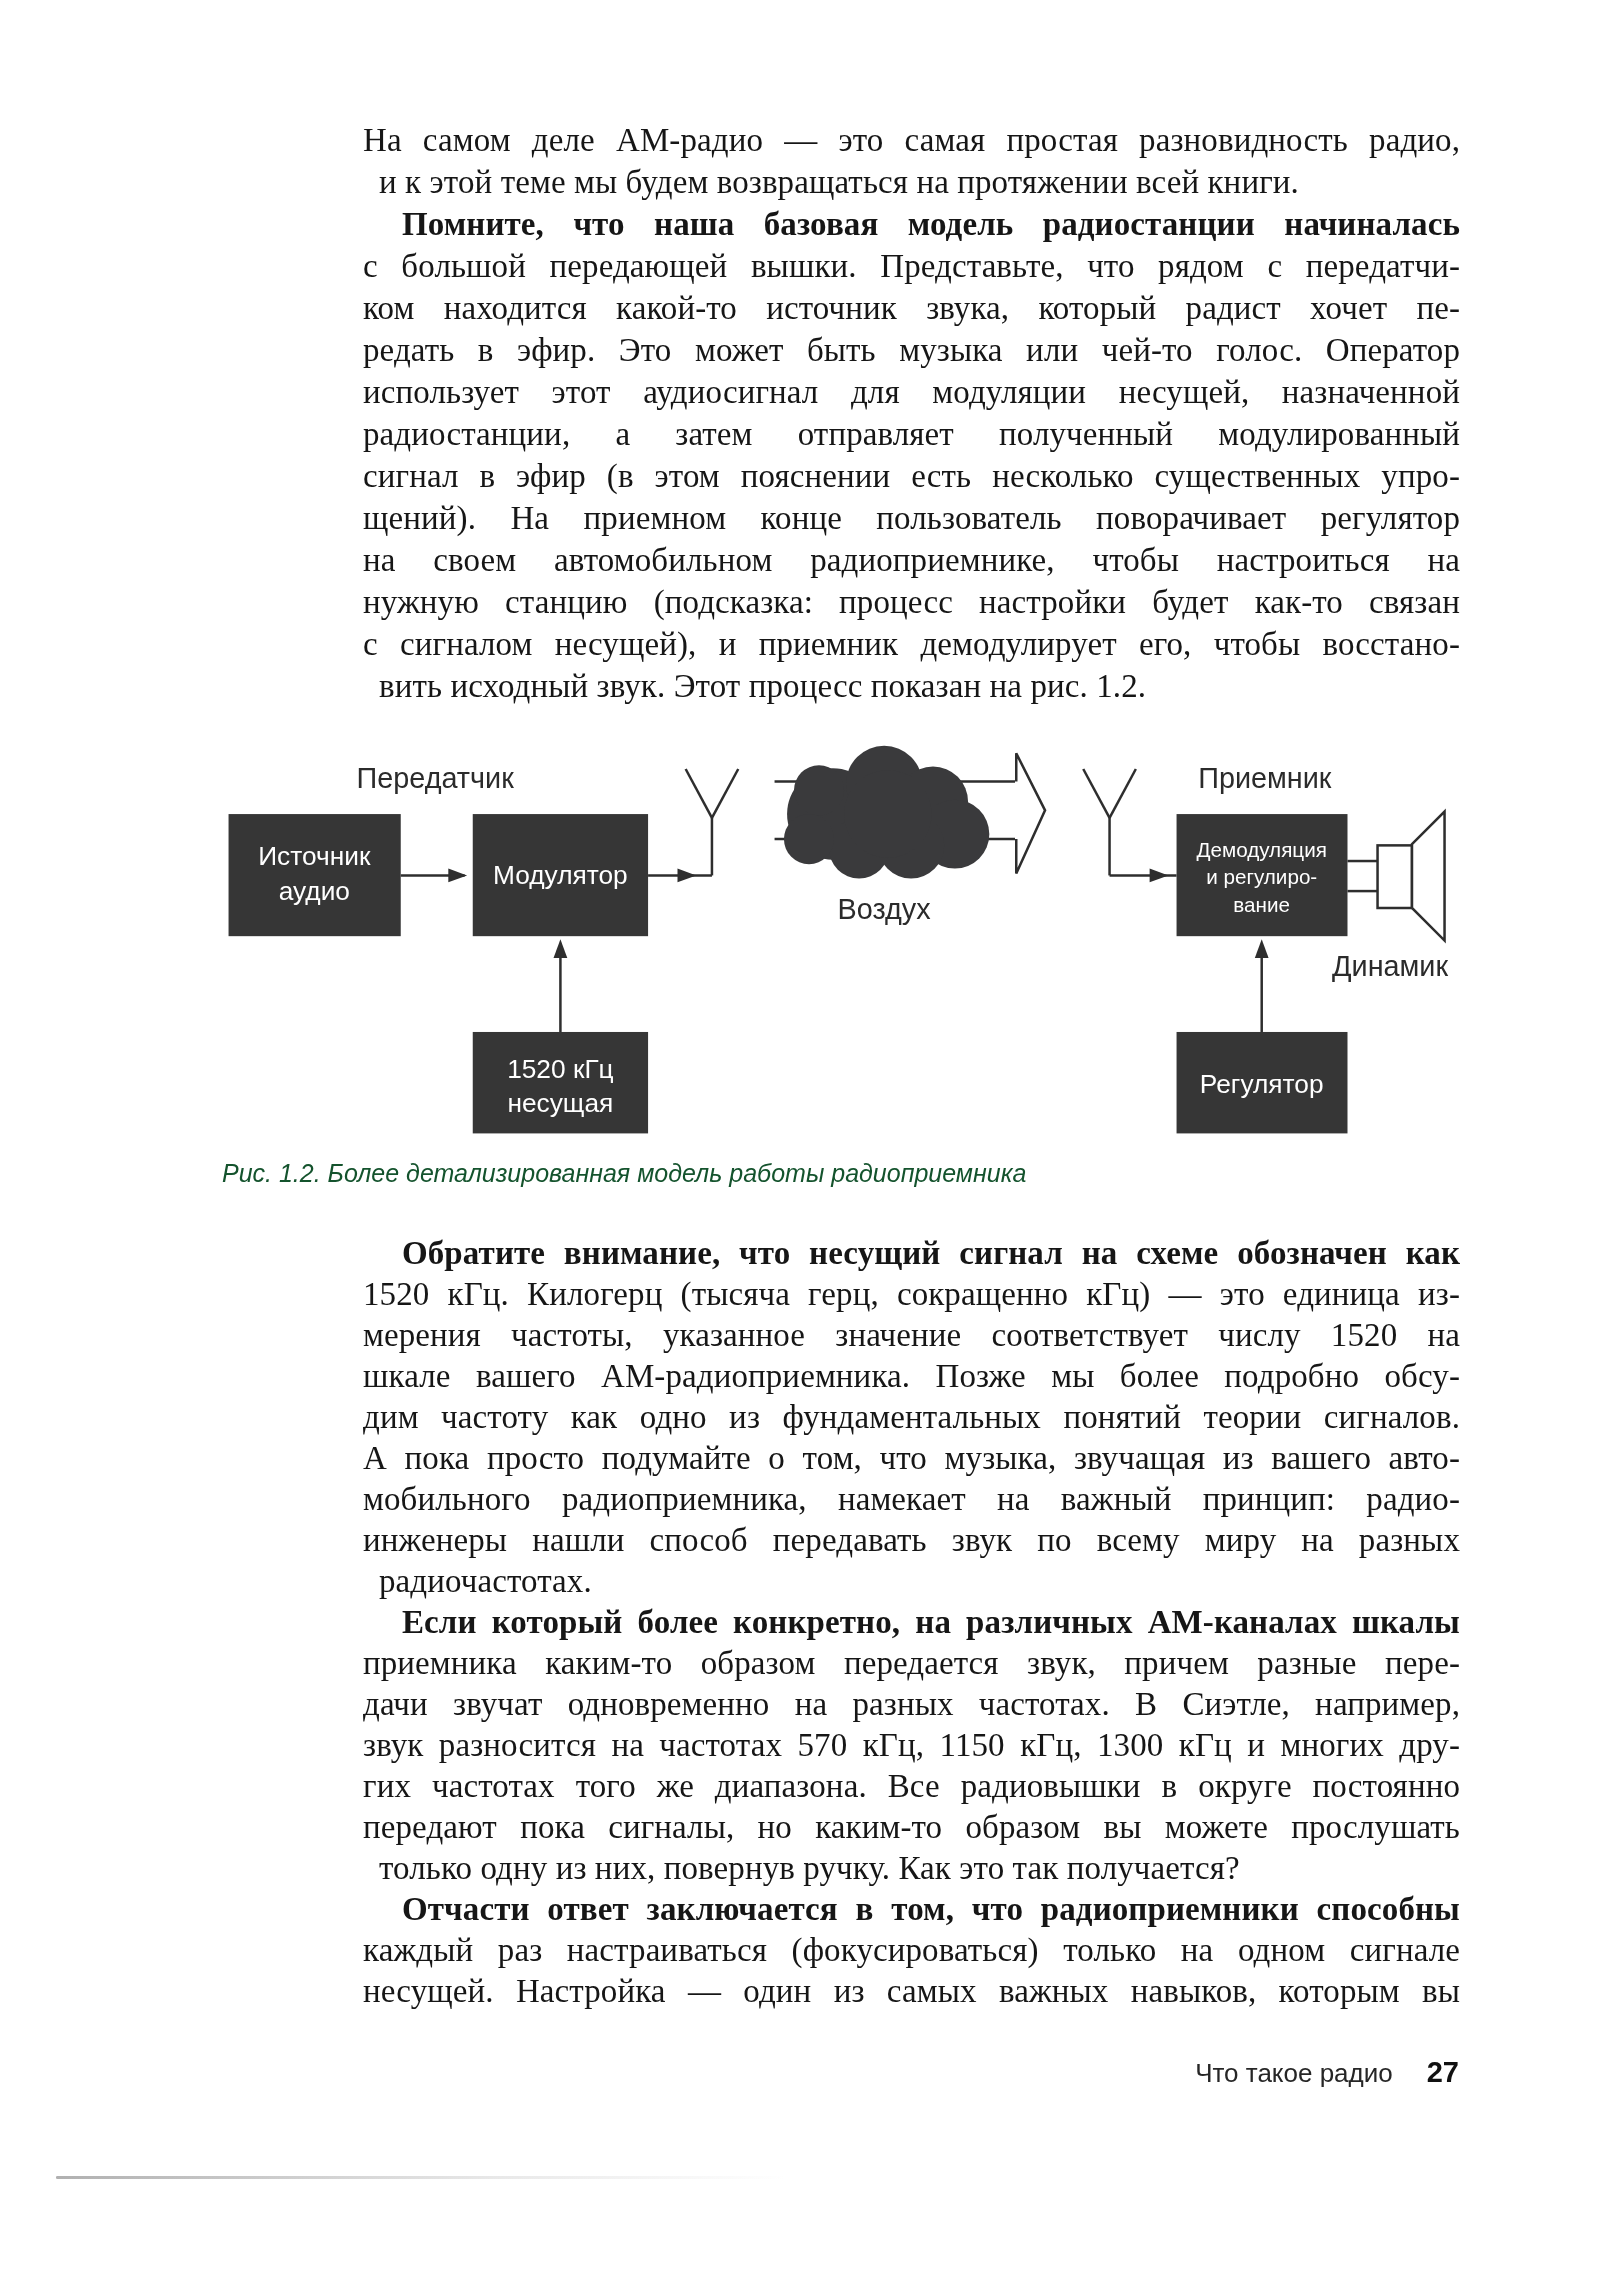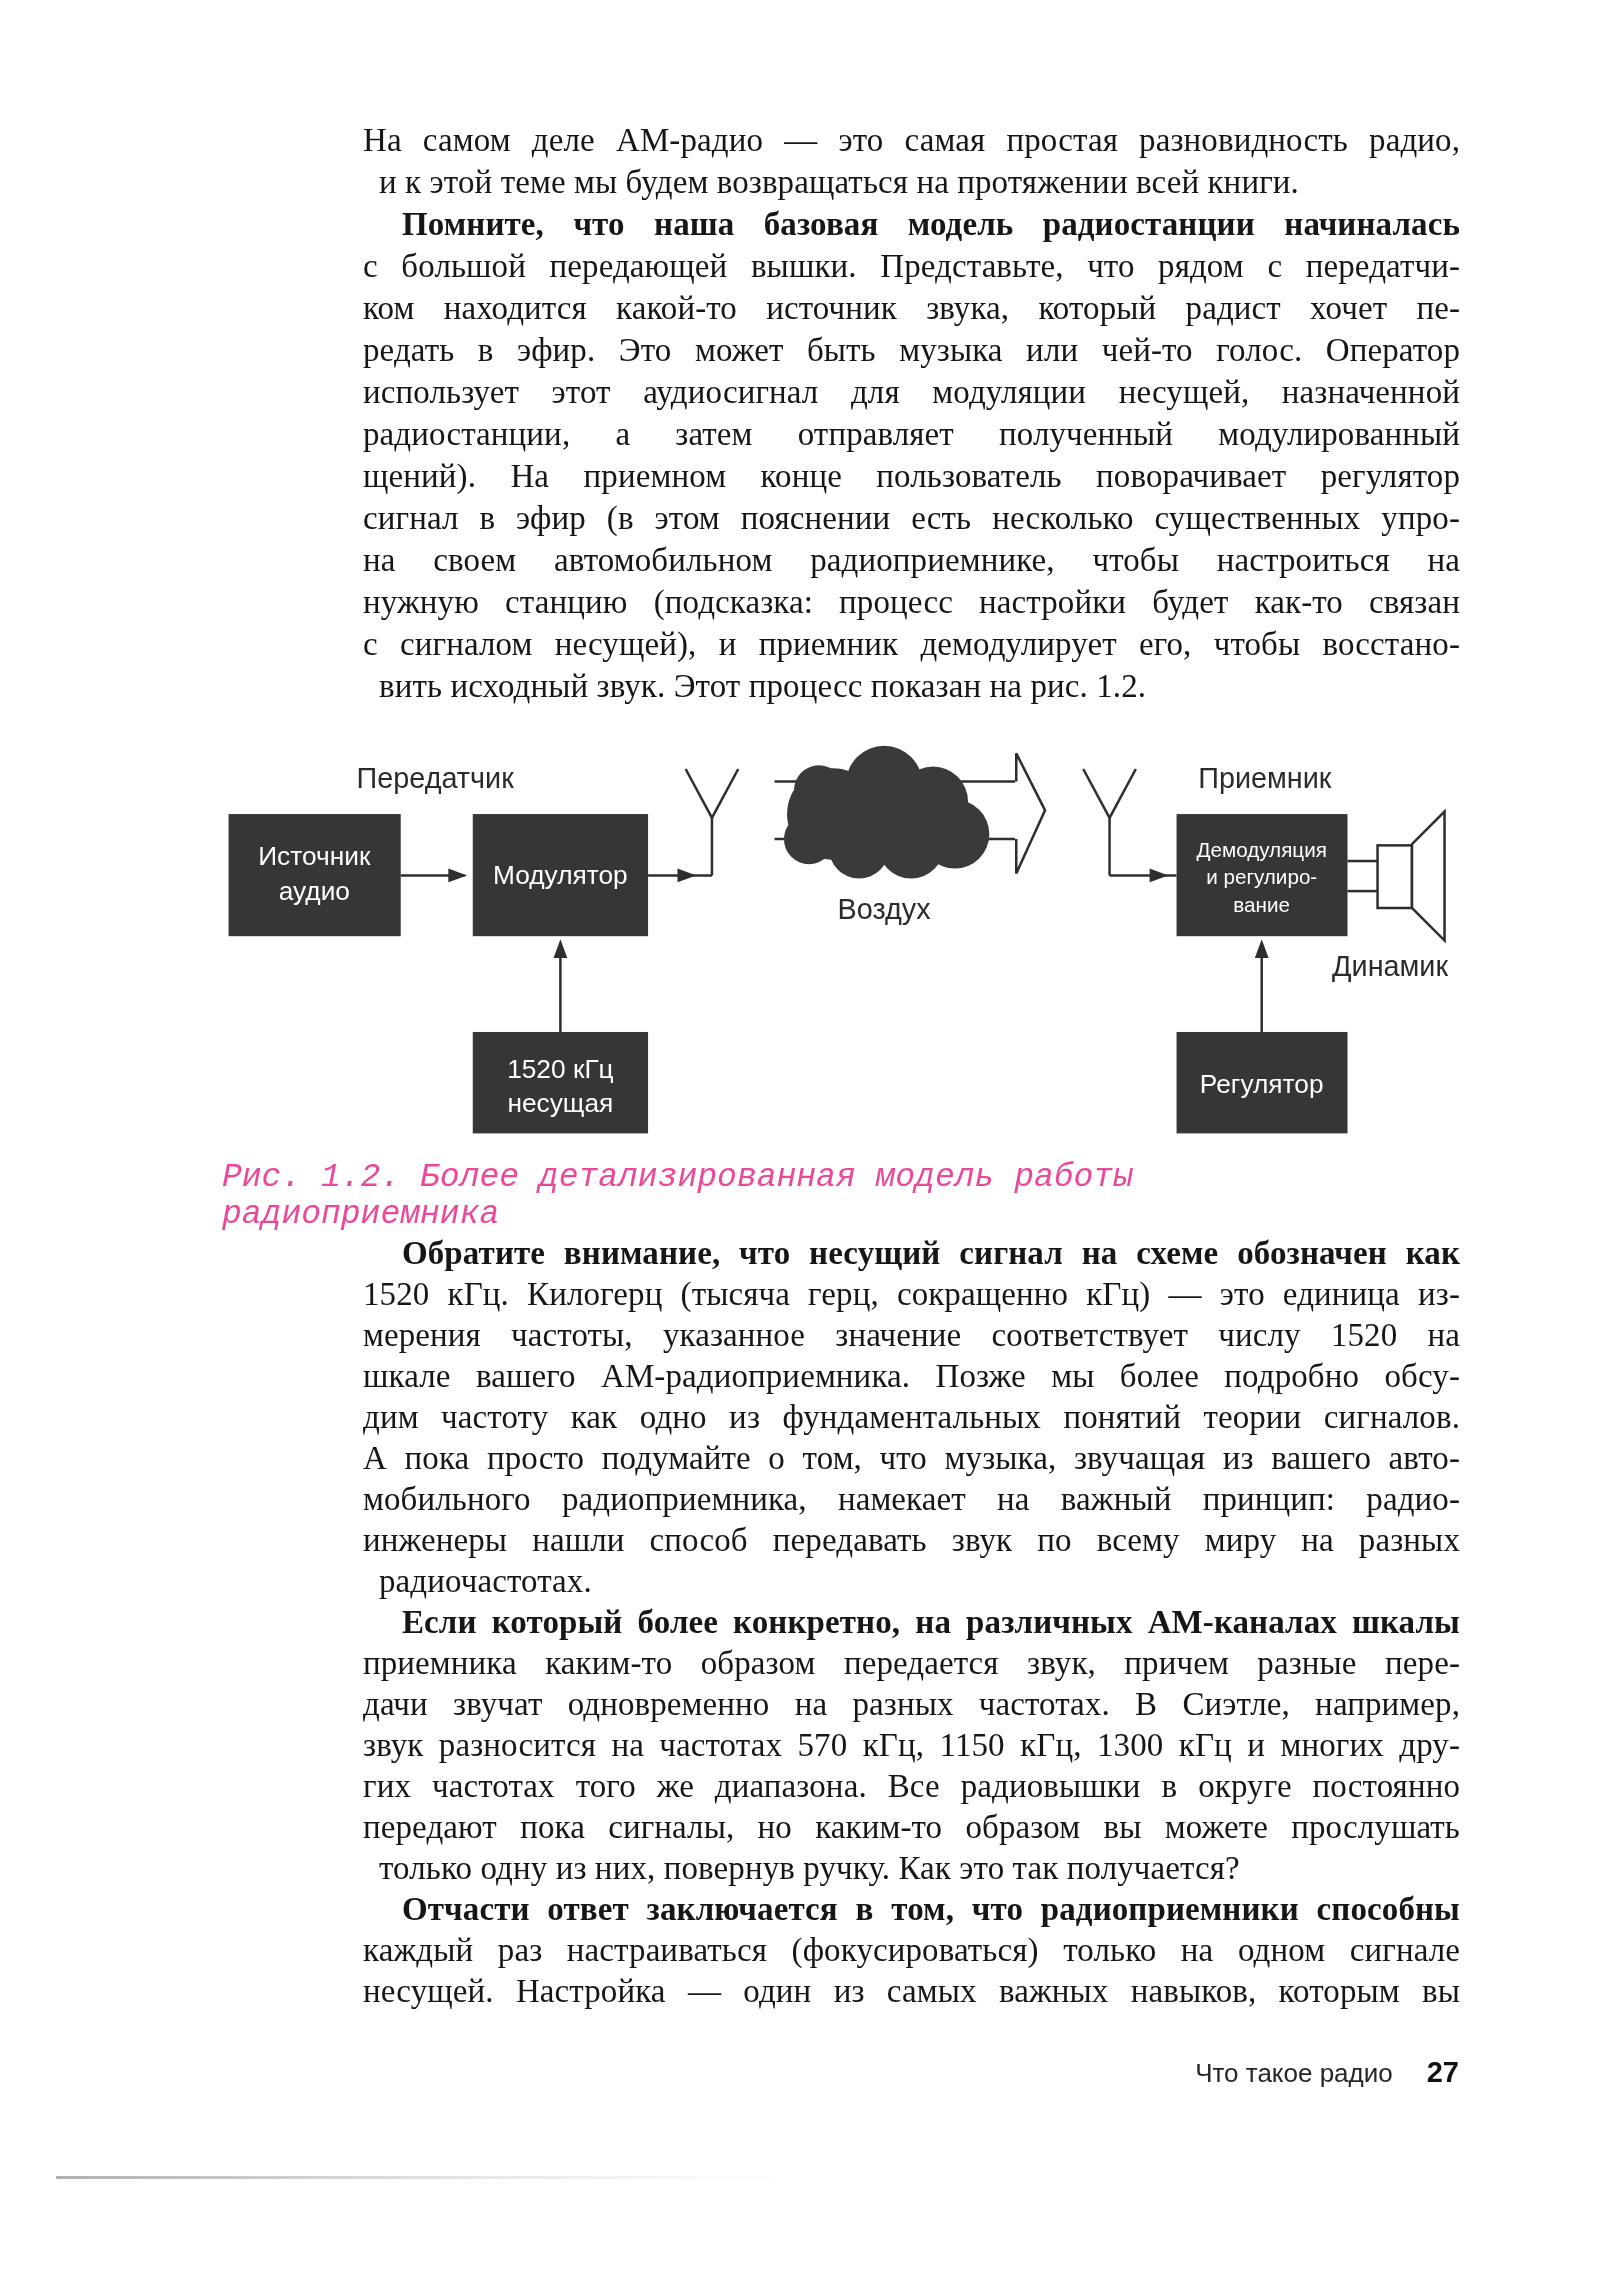--- a/index.html
+++ b/index.html
@@ -32,24 +32,24 @@
   }
   #block-after .line{height:41px;line-height:41px;}
   .line.ragged{text-align:left;text-align-last:left;margin-left:16px;}
   .line.indent{text-indent:39px;font-weight:bold;}
   
   .diagram-svg{position:absolute;left:0;top:0;}
   .fig-caption{
     position:absolute;
     left:222px;top:1159px;
     width:939px;
-    font-family:Liberation Mono, monospace;
+    font-family:Liberation Sans, sans-serif;
     font-style:italic;
-    font-size:33px;
-    color:#ec4899;
+    font-size:25px;
+    color:#14532d;
     letter-spacing:0px;
   }
   
   .footer{
     position:absolute;
     top:2056px;
     right:164px;
     font-family:"Liberation Sans", sans-serif;
     font-size:26px;
     color:#262626;
@@ -94,22 +94,22 @@
 
   <div class="text-block" id="block-before">
     <div class="line">На самом деле AM-радио — это самая простая разновидность радио,</div>
     <div class="line ragged">и к этой теме мы будем возвращаться на протяжении всей книги.</div>
     <div class="line indent">Помните, что наша базовая модель радиостанции начиналась</div>
     <div class="line">с большой передающей вышки. Представьте, что рядом с передатчи-</div>
     <div class="line">ком находится какой-то источник звука, который радист хочет пе-</div>
     <div class="line">редать в эфир. Это может быть музыка или чей-то голос. Оператор</div>
     <div class="line">использует этот аудиосигнал для модуляции несущей, назначенной</div>
     <div class="line">радиостанции, а затем отправляет полученный модулированный</div>
+    <div class="line">сигнал в эфир (в этом пояснении есть несколько существенных упро-</div>
     <div class="line">щений). На приемном конце пользователь поворачивает регулятор</div>
-    <div class="line">сигнал в эфир (в этом пояснении есть несколько существенных упро-</div>
     <div class="line">на своем автомобильном радиоприемнике, чтобы настроиться на</div>
     <div class="line">нужную станцию (подсказка: процесс настройки будет как-то связан</div>
     <div class="line">с сигналом несущей), и приемник демодулирует его, чтобы восстано-</div>
     <div class="line ragged">вить исходный звук. Этот процесс показан на рис. 1.2.</div>
   </div>
 
   <svg class="diagram-svg" width="1623" height="2295" viewBox="0 0 2592 3665" xmlns="http://www.w3.org/2000/svg">
 
     <text class="dlabel" x="695" y="1258" text-anchor="middle">Передатчик</text>
     <text class="dlabel" x="2020" y="1258" text-anchor="middle">Приемник</text>

